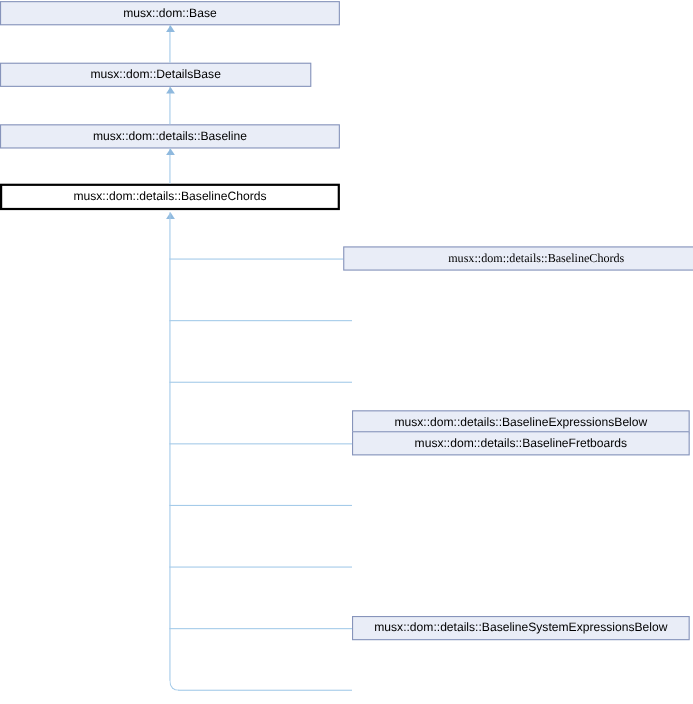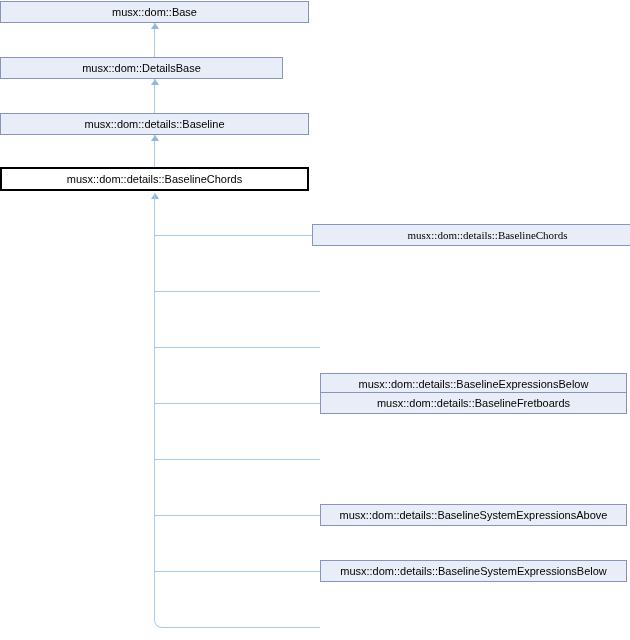--- a/index.html
+++ b/index.html
@@ -96,21 +96,18 @@
     <div class="edge-h" style="left: 154px; top: 347px; width: 166px;"></div>
     <div class="node" style="left: 320px; top: 336px; width: 307px; margin-top: 37px;">
       <span>musx::dom::details::BaselineExpressionsBelow</span>
     </div>
     <div class="edge-h" style="left: 154px; top: 403px; width: 166px;"></div>
     <div class="node" style="left: 320px; top: 392px; width: 307px;">
       <span>musx::dom::details::BaselineFretboards</span>
     </div>
     <div class="edge-h" style="left: 154px; top: 459px; width: 166px;"></div>
     <div class="edge-h" style="left: 154px; top: 515px; width: 166px;"></div>
-    <div class="node" style="left: 320px; top: 504px; width: 307px;">
-      <span>musx::dom::details::BaselineSystemExpressionsAbove</span>
-    </div>
     <div class="edge-h" style="left: 154px; top: 571px; width: 166px;"></div>
     <div class="node" style="left: 320px; top: 560px; width: 307px;">
       <span>musx::dom::details::BaselineSystemExpressionsBelow</span>
     </div>
     <div class="edge-h" style="left: 162px; top: 627px; width: 158px;"></div>
   </div>
 
 </body></html>

